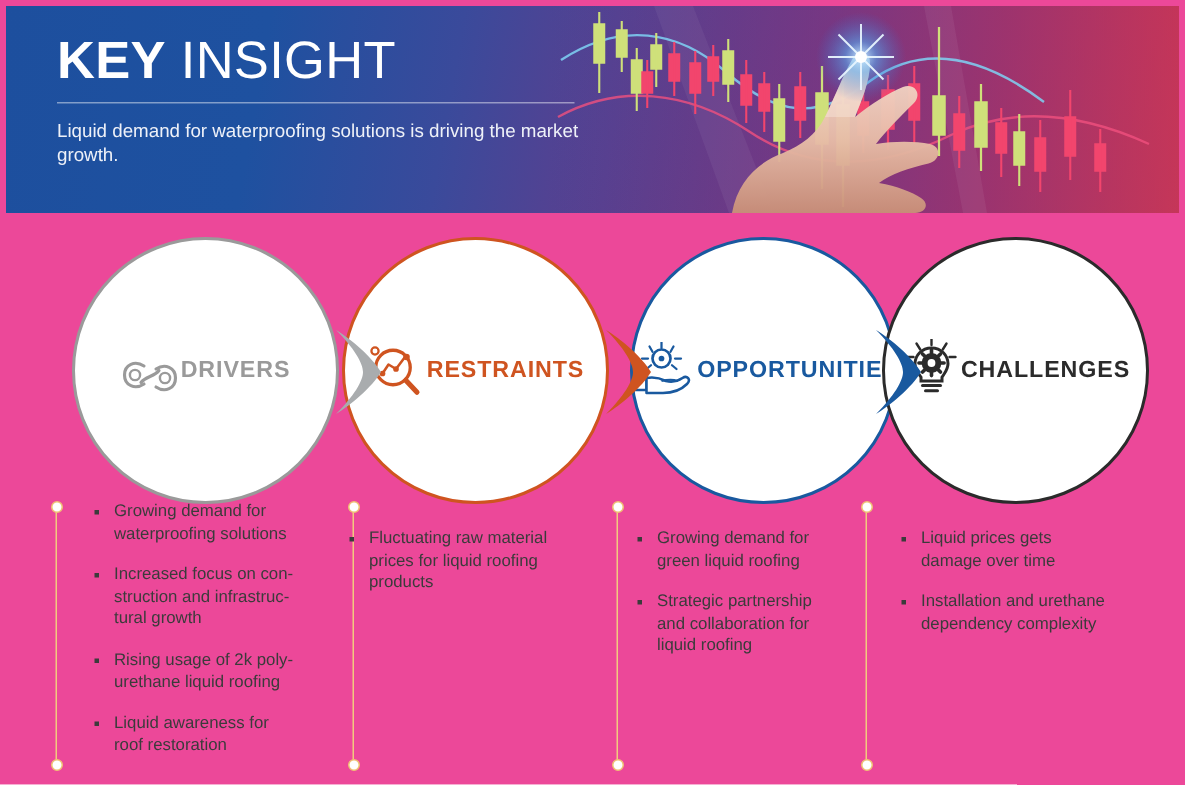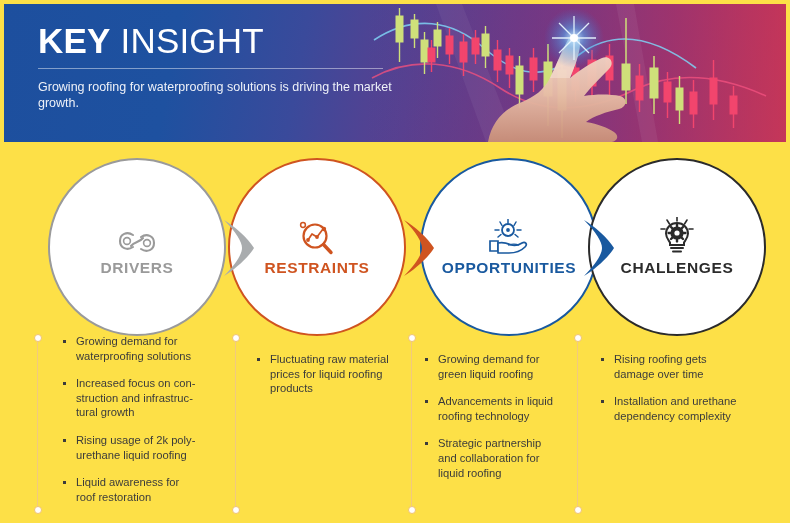--- a/index.html
+++ b/index.html
@@ -7,21 +7,21 @@
     padding: 0;
     background: #ffffff;
   }
   body {
     font-family: "Liberation Sans", sans-serif;
   }
   #page {
     position: relative;
     width: 790px;
     height: 523px;
-    background: #fde047;
+    background: #ec4899;
     overflow: hidden;
   }
 
   
   .header {
     position: absolute;
     left: 4px;
     top: 4px;
     width: 782px;
     height: 138px;
@@ -96,21 +96,21 @@
     background: #ffffff;
     box-sizing: border-box;
   }
   .node-inner {
     position: absolute;
     left: 0;
     top: 0;
     width: 100%;
     height: 100%;
     display: flex;
-    flex-direction: column;
+    flex-direction: row;
     align-items: center;
     justify-content: center;
   }
   .node-icon {
     height: 38px;
     display: flex;
     align-items: flex-end;
     justify-content: center;
     margin-bottom: 4px;
   }
@@ -310,21 +310,21 @@
         </g>
         <circle cx="208" cy="34" r="4" fill="#ffffff"></circle>
       </svg>
     </div>
 
     <div class="header-left">
       <div class="title">
         <b>KEY</b><span> INSIGHT</span>
       </div>
       <div class="title-rule"></div>
-      <div class="subtitle">Growing roofing for waterproofing solutions
+      <div class="subtitle">Liquid demand for waterproofing solutions
 is driving the market growth.</div>
     </div>
   </div>
 
   <div class="flow">
 
     <div class="node" style="left:48px; border-color:#9a9a9a;">
       <div class="node-inner">
         <div class="node-icon">
           <svg width="40" height="26" viewBox="0 0 40 26">
@@ -467,43 +467,41 @@
         <li>Increased focus on con-
 struction and infrastruc-
 tural growth</li>
         <li>Rising usage of 2k poly-
 urethane liquid roofing</li>
         <li>Liquid awareness for
 roof restoration</li>
       </ul>
     </div>
 
-    <div class="col" style="left:256px; width:168px; padding-top:18px;">
+    <div class="col" style="left:232px; width:168px; padding-top:18px;">
       <ul class="bullets">
         <li>Fluctuating raw material
 prices for liquid roofing
 products</li>
       </ul>
     </div>
 
     <div class="col" style="left:424px; width:160px; padding-top:18px;">
       <ul class="bullets">
         <li>Growing demand for
 green liquid roofing</li>
-        <li>Advancements in liquid
-roofing technology</li>
         <li>Strategic partnership
 and collaboration for
 liquid roofing</li>
       </ul>
     </div>
 
     <div class="col" style="left:600px; width:170px; padding-top:18px;">
       <ul class="bullets">
-        <li>Rising roofing gets
+        <li>Liquid prices gets
 damage over time</li>
         <li>Installation and urethane
 dependency complexity</li>
       </ul>
     </div>
   </div>
 
 </div>
 
 </body></html>

